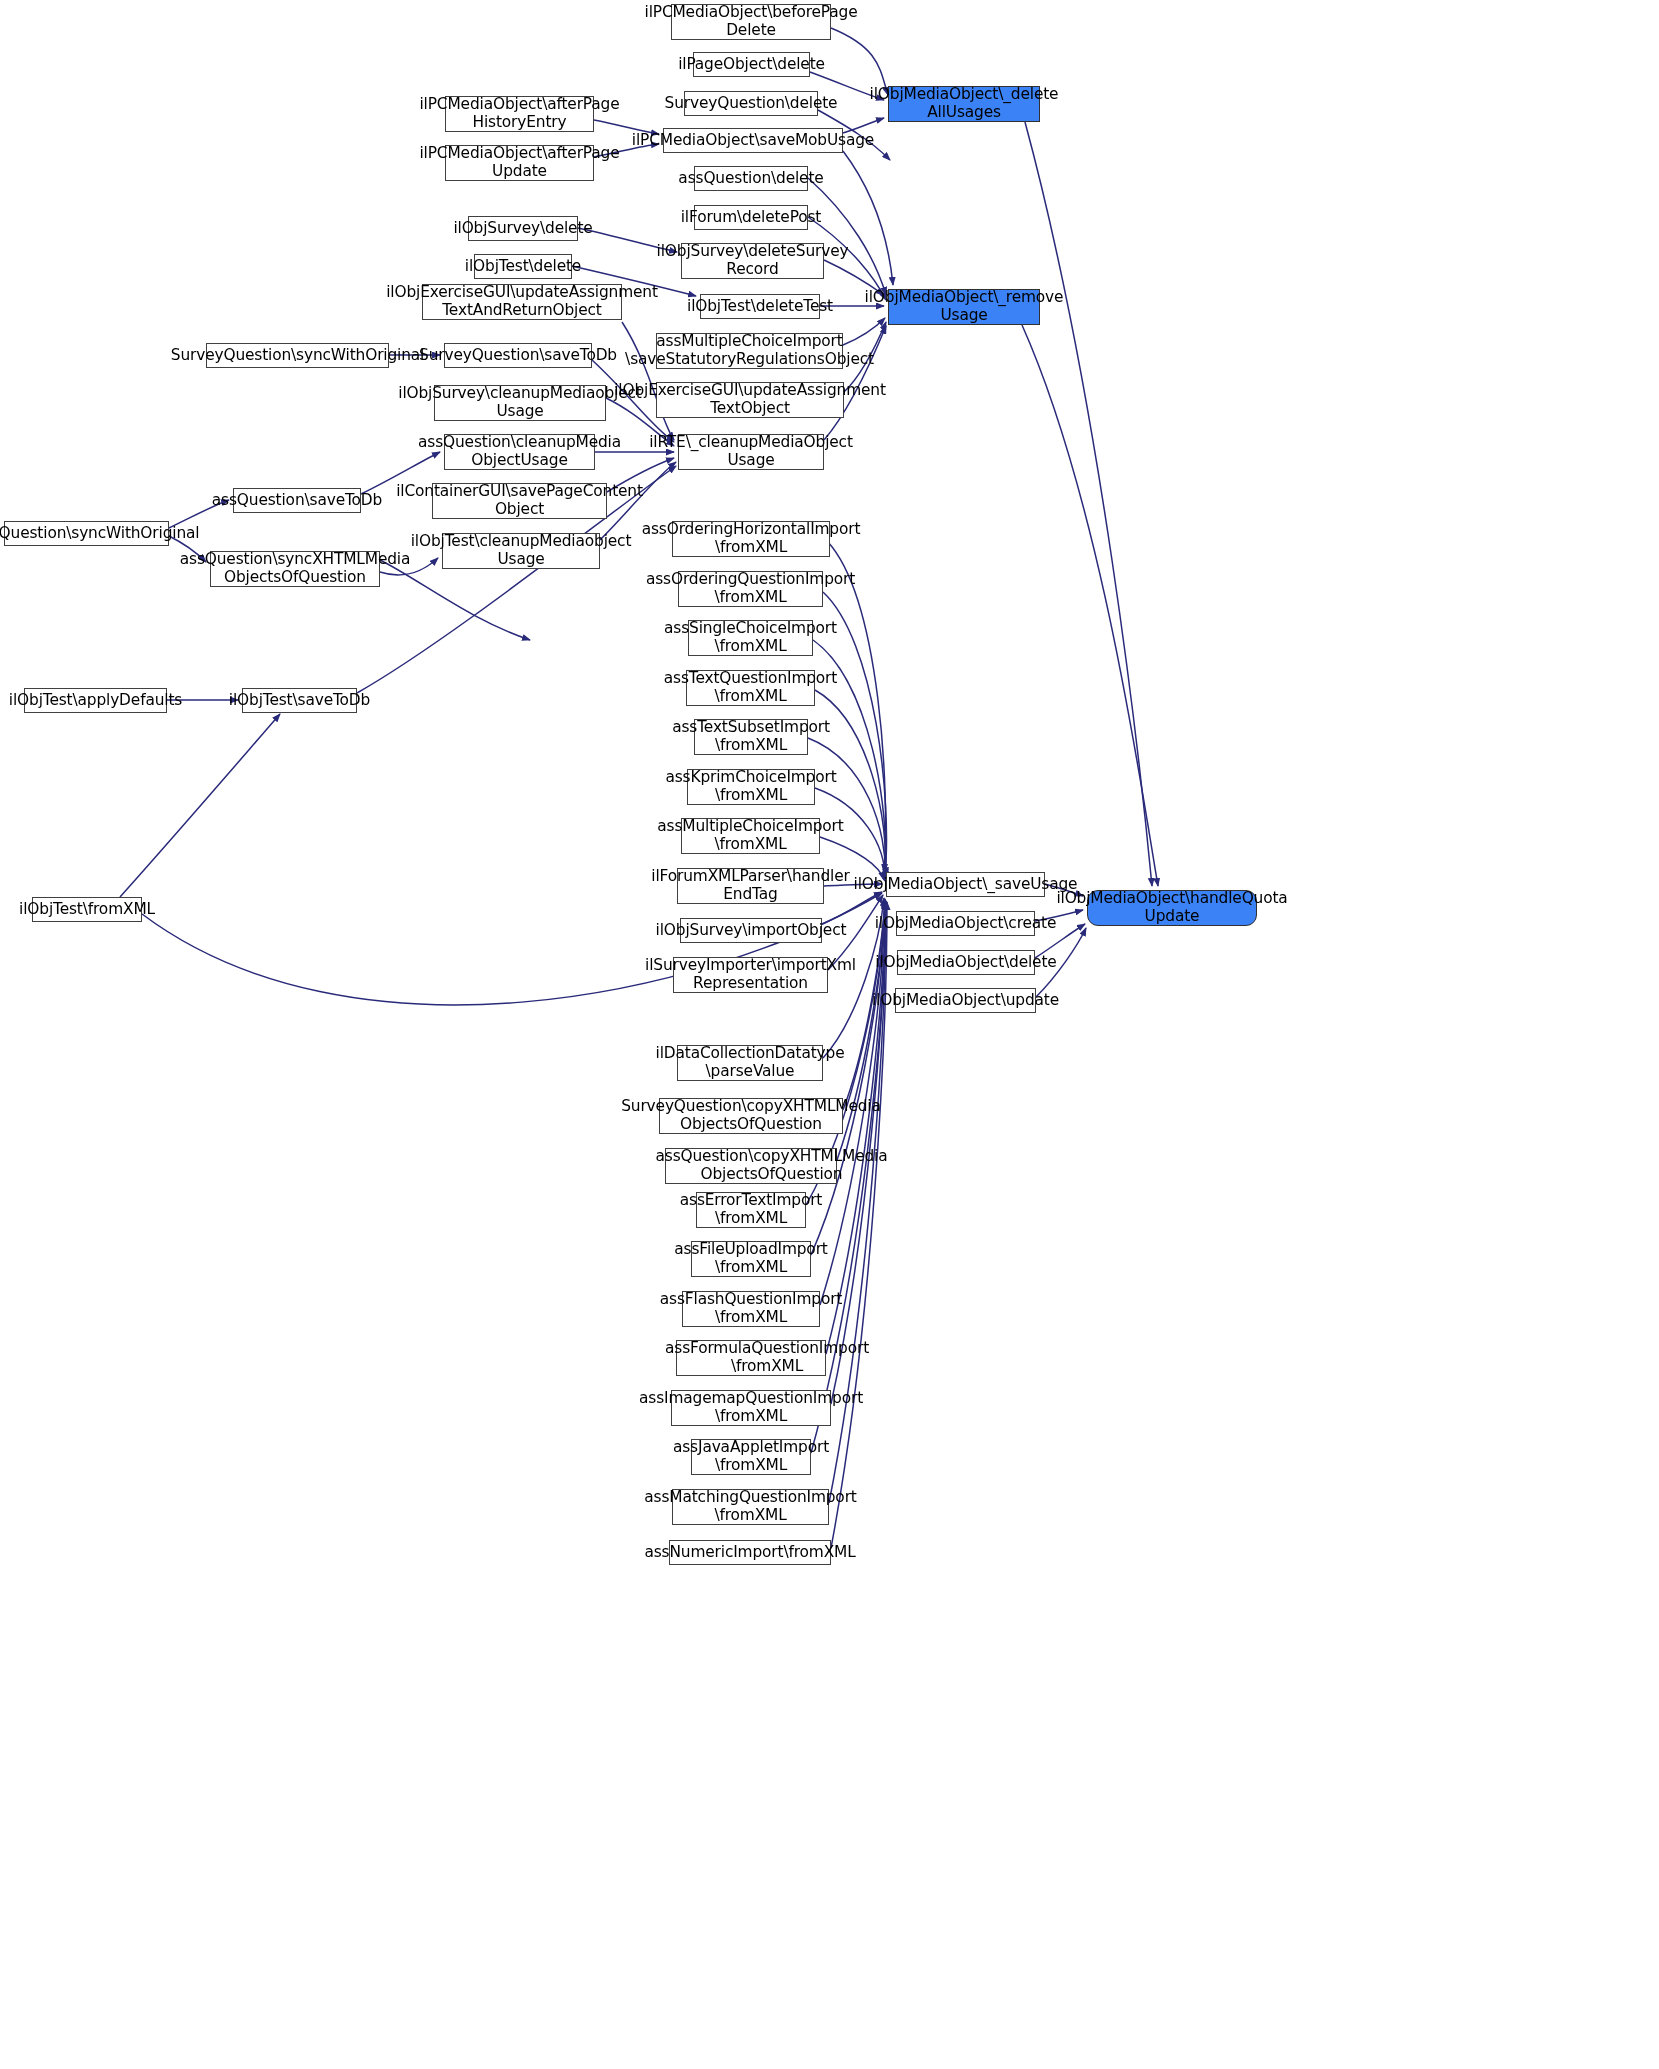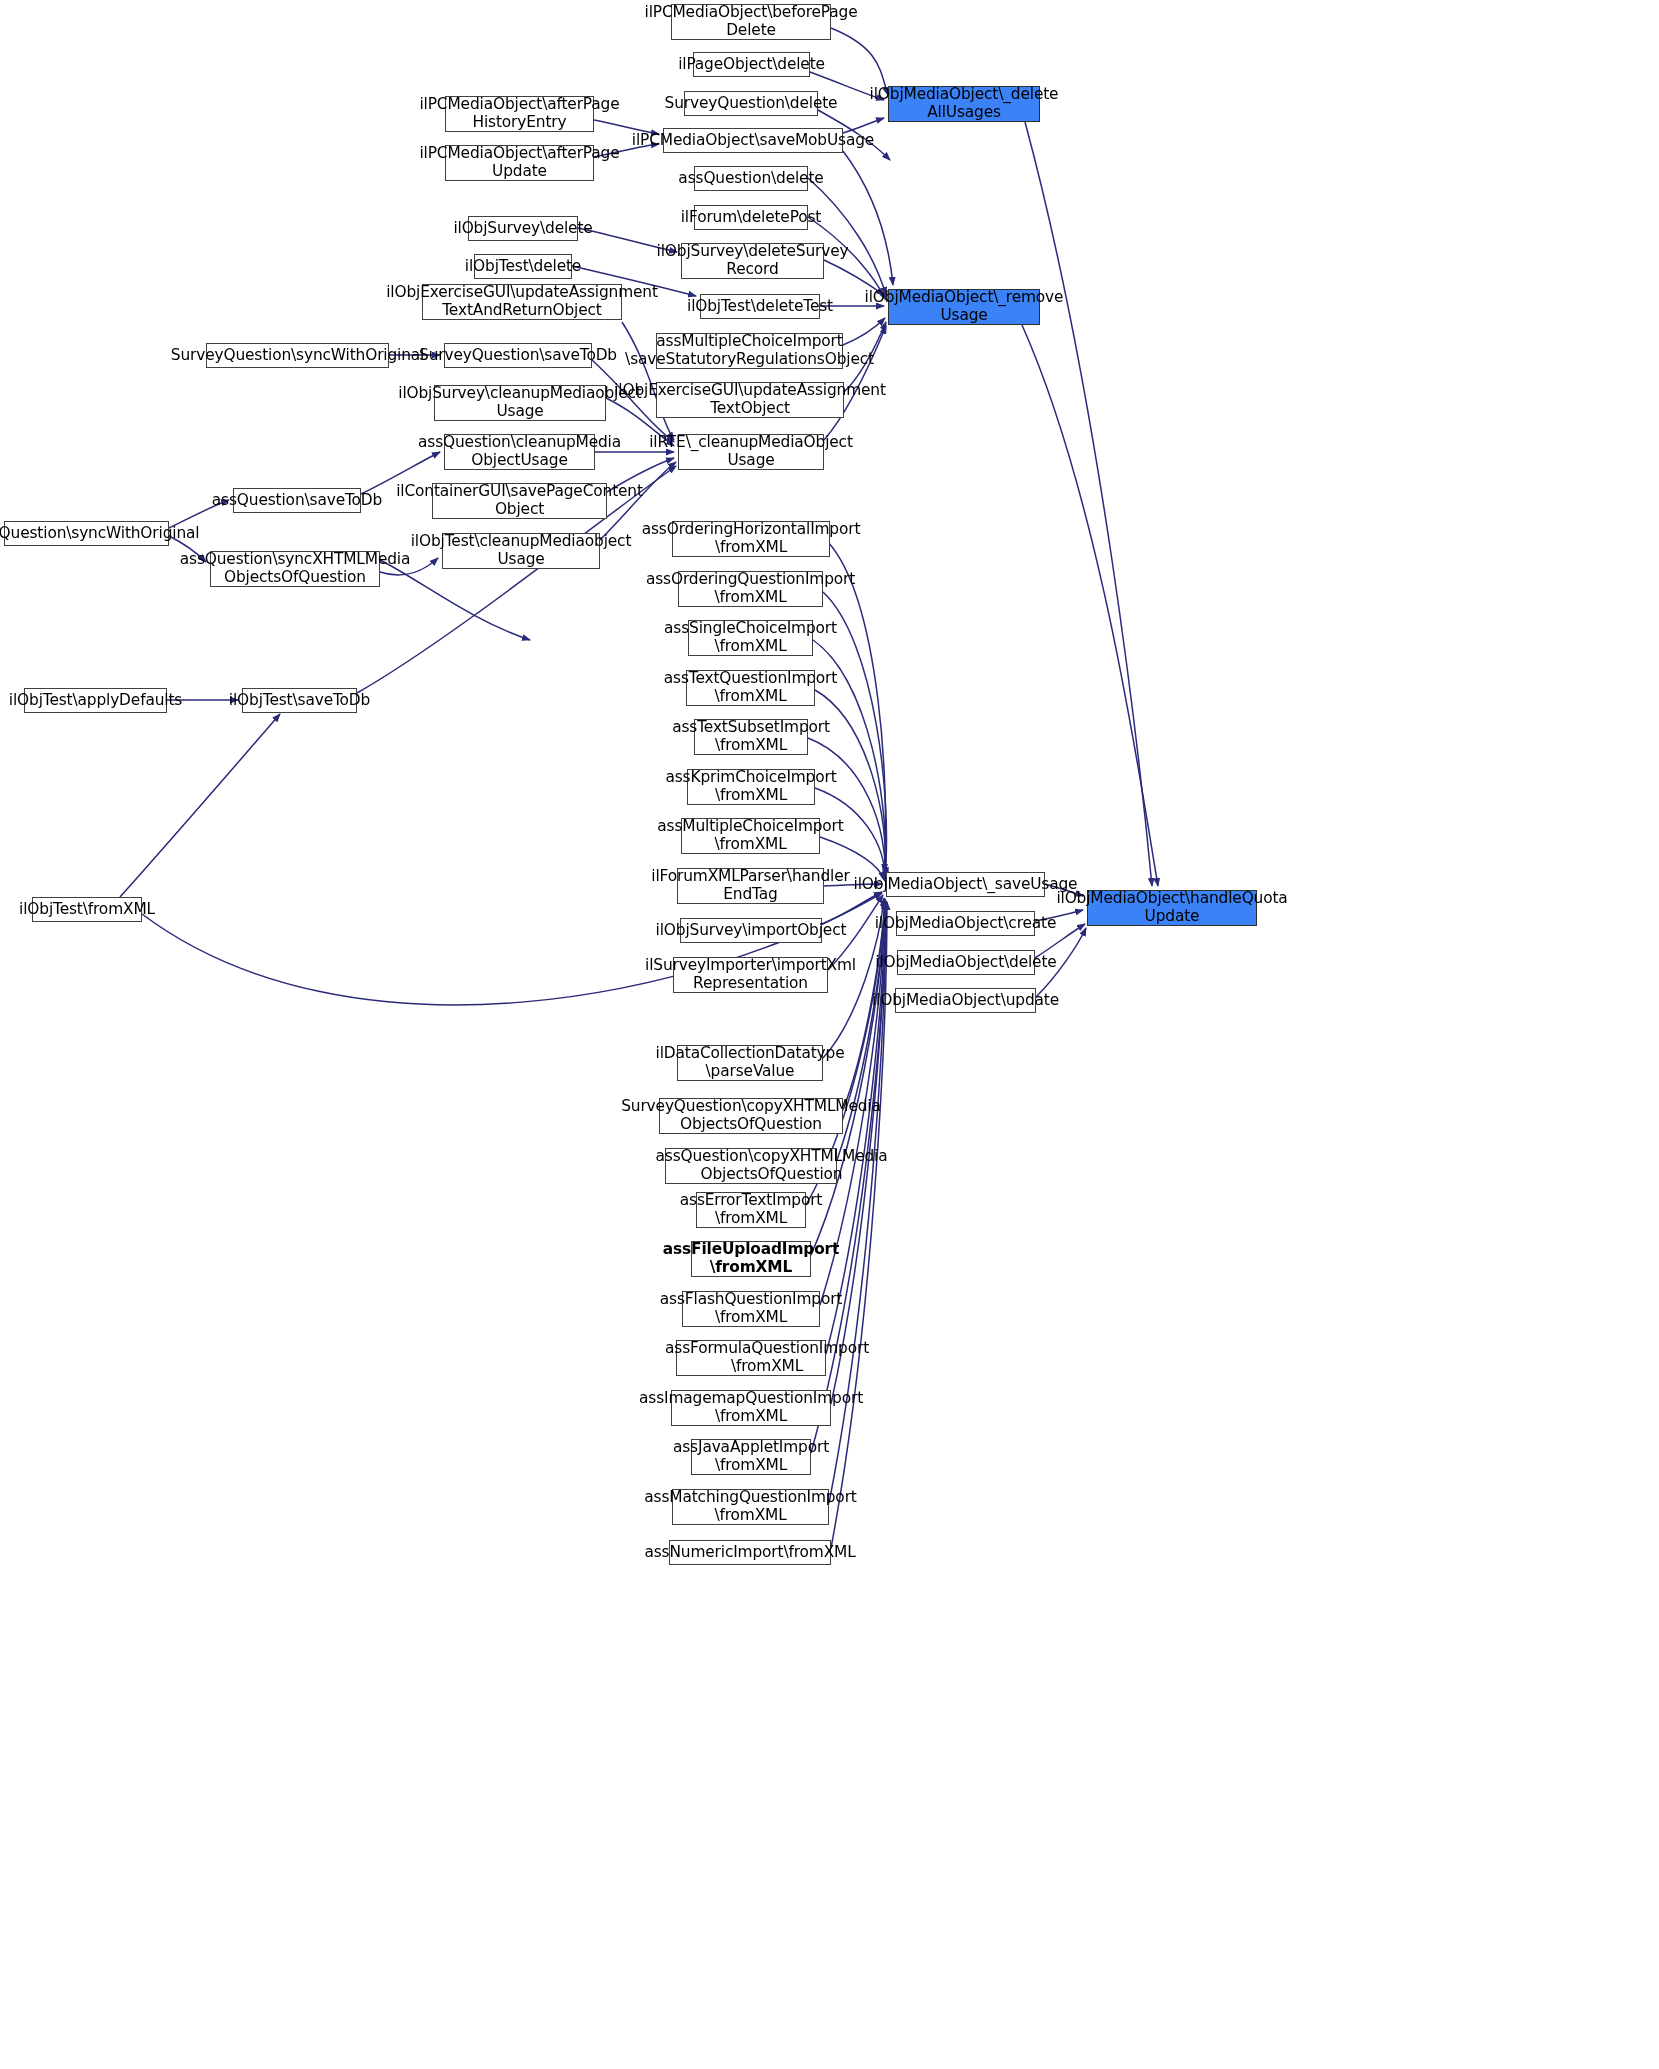--- a/index.html
+++ b/index.html
@@ -169,40 +169,40 @@
 \fromXML</div>
       <div class="node" style="left: 694px; top: 719px; width: 114px; height: 36px;">assTextSubsetImport
 \fromXML</div>
       <div class="node" style="left: 687px; top: 769px; width: 128px; height: 36px;">assKprimChoiceImport
 \fromXML</div>
       <div class="node" style="left: 681px; top: 818px; width: 139px; height: 36px;">assMultipleChoiceImport
 \fromXML</div>
       <div class="node" style="left: 677px; top: 868px; width: 147px; height: 36px;">ilForumXMLParser\handler
 EndTag</div>
       <div class="node" style="left: 886px; top: 872px; width: 159px; height: 25px;">ilObjMediaObject\_saveUsage</div>
-      <div class="node highlight" style="left: 1087px; top: 890px; width: 170px; height: 36px;">ilObjMediaObject\handleQuota
+      <div class="node highlight" style="left: 1087px; top: 890px; width: 170px; height: 36px; border-radius: 11px;">ilObjMediaObject\handleQuota
 Update</div>
       <div class="node" style="left: 680px; top: 918px; width: 142px; height: 25px;">ilObjSurvey\importObject</div>
       <div class="node" style="left: 896px; top: 911px; width: 139px; height: 25px;">ilObjMediaObject\create</div>
       <div class="node" style="left: 673px; top: 957px; width: 155px; height: 36px;">ilSurveyImporter\importXml
 Representation</div>
       <div class="node" style="left: 897px; top: 950px; width: 138px; height: 25px;">ilObjMediaObject\delete</div>
       <div class="node" style="left: 895px; top: 988px; width: 141px; height: 25px;">ilObjMediaObject\update</div>
       <div class="node" style="left: 24px; top: 688px; width: 143px; height: 25px;">ilObjTest\applyDefaults</div>
       <div class="node" style="left: 242px; top: 688px; width: 115px; height: 25px;">ilObjTest\saveToDb</div>
       <div class="node" style="left: 32px; top: 897px; width: 110px; height: 25px;">ilObjTest\fromXML</div>
       <div class="node" style="left: 677px; top: 1045px; width: 146px; height: 36px;">ilDataCollectionDatatype
 \parseValue</div>
       <div class="node" style="left: 659px; top: 1098px; width: 184px; height: 36px;">SurveyQuestion\copyXHTMLMedia
 ObjectsOfQuestion</div>
       <div class="node" style="left: 665px; top: 1148px; width: 172px; height: 36px; padding-left: 45px;">assQuestion\copyXHTMLMedia
 ObjectsOfQuestion</div>
       <div class="node" style="left: 696px; top: 1192px; width: 110px; height: 36px;">assErrorTextImport
 \fromXML</div>
-      <div class="node" style="left: 691px; top: 1241px; width: 120px; height: 36px; font-weight: bold;">assFileUploadImport
+      <div class="node" style="left: 691px; top: 1241px; width: 120px; height: 36px;">assFileUploadImport
 \fromXML</div>
       <div class="node" style="left: 682px; top: 1291px; width: 138px; height: 36px;">assFlashQuestionImport
 \fromXML</div>
       <div class="node" style="left: 676px; top: 1340px; width: 150px; height: 36px; padding-left: 36px;">assFormulaQuestionImport
 \fromXML</div>
       <div class="node" style="left: 671px; top: 1390px; width: 160px; height: 36px;">assImagemapQuestionImport
 \fromXML</div>
       <div class="node" style="left: 691px; top: 1439px; width: 120px; height: 36px;">assJavaAppletImport
 \fromXML</div>
       <div class="node" style="left: 672px; top: 1489px; width: 157px; height: 36px;">assMatchingQuestionImport

